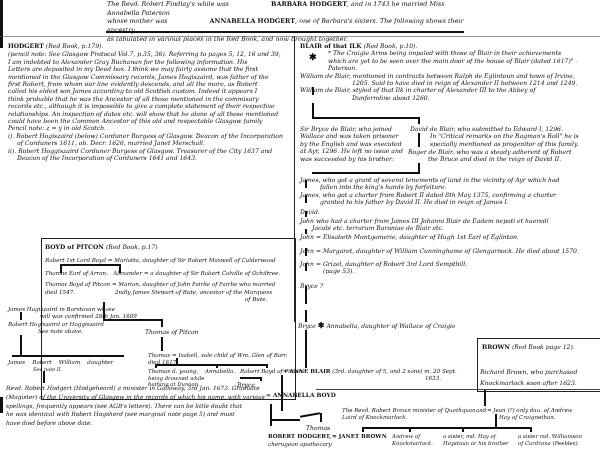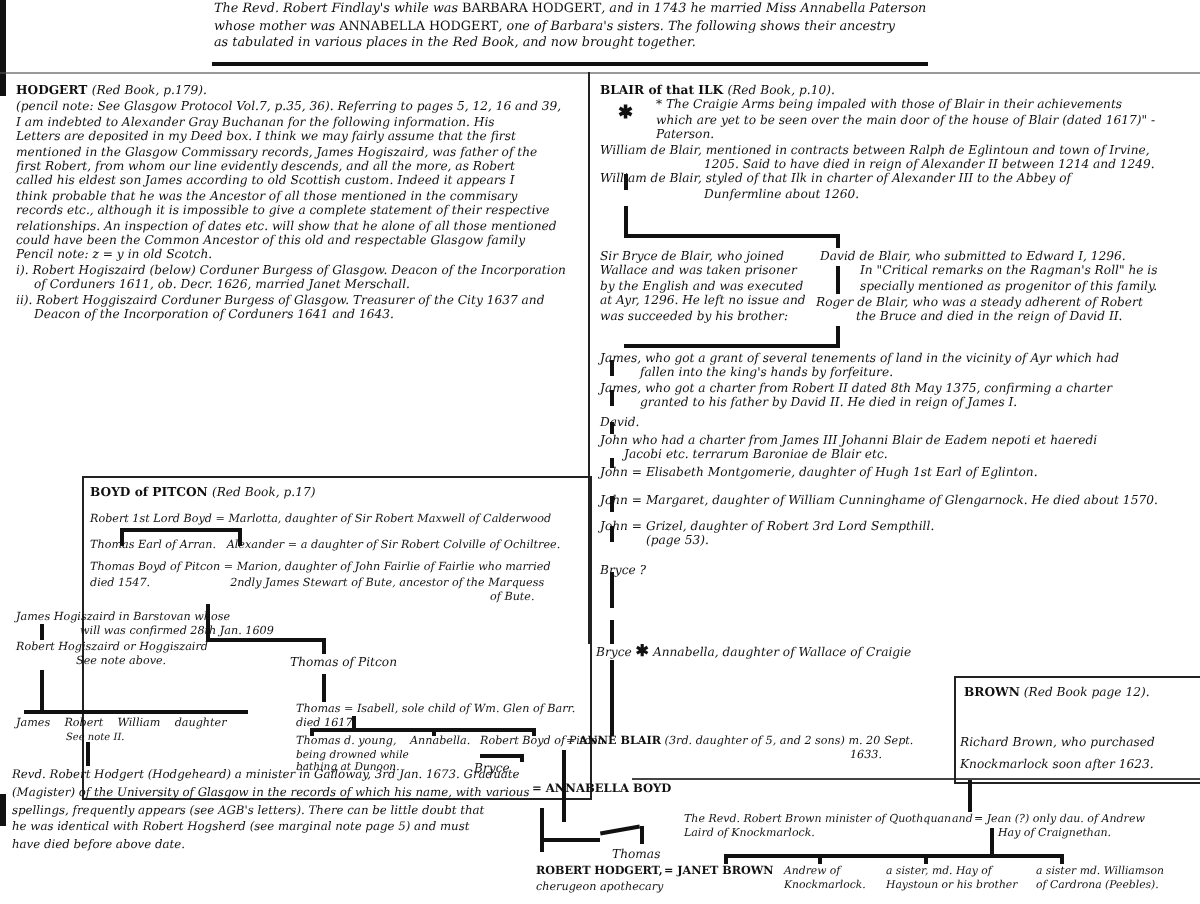--- a/index.html
+++ b/index.html
@@ -4,21 +4,21 @@
 <style>
   html, body { margin: 0; padding: 0; }
   body {
     width: 600px; height: 452px; overflow: hidden; position: relative;
     background: #ffffff; color: #111;
     font-family: "DejaVu Serif", serif;
     font-size: 6.1px; line-height: 7.4px;
   }
   .abs { position: absolute; }
   .intro { left: 107px; top: 0px; width: 360px; font-size: 6.4px; line-height: 8.7px; font-style: italic; }
-  .intro b { font-style: normal; font-weight: normal; }
+  .intro b { font-style: normal; font-weight: bold; margin-left: 40px; }
   .rule-thick { left: 106px; top: 31px; width: 358px; height: 2px; background: #111; }
   .rule-thin { left: 0px; top: 36px; width: 600px; height: 1px; background: #555; opacity: .6; }
   .scan-left { left: 0; top: 0; width: 3px; height: 48px; background: #111; }
   .scan-left2 { left: 0; top: 397px; width: 3px; height: 16px; background: #111; }
   .vline-mid { left: 294px; top: 36px; width: 1px; height: 286px; background: #222; }
   .hdr { font-weight: bold; font-style: normal; }
   .hdr span { font-weight: normal; font-style: italic; }
   .ital { font-style: italic; }
   .caps { font-weight: bold; font-style: normal; }
   .line { background: #111; position: absolute; }

